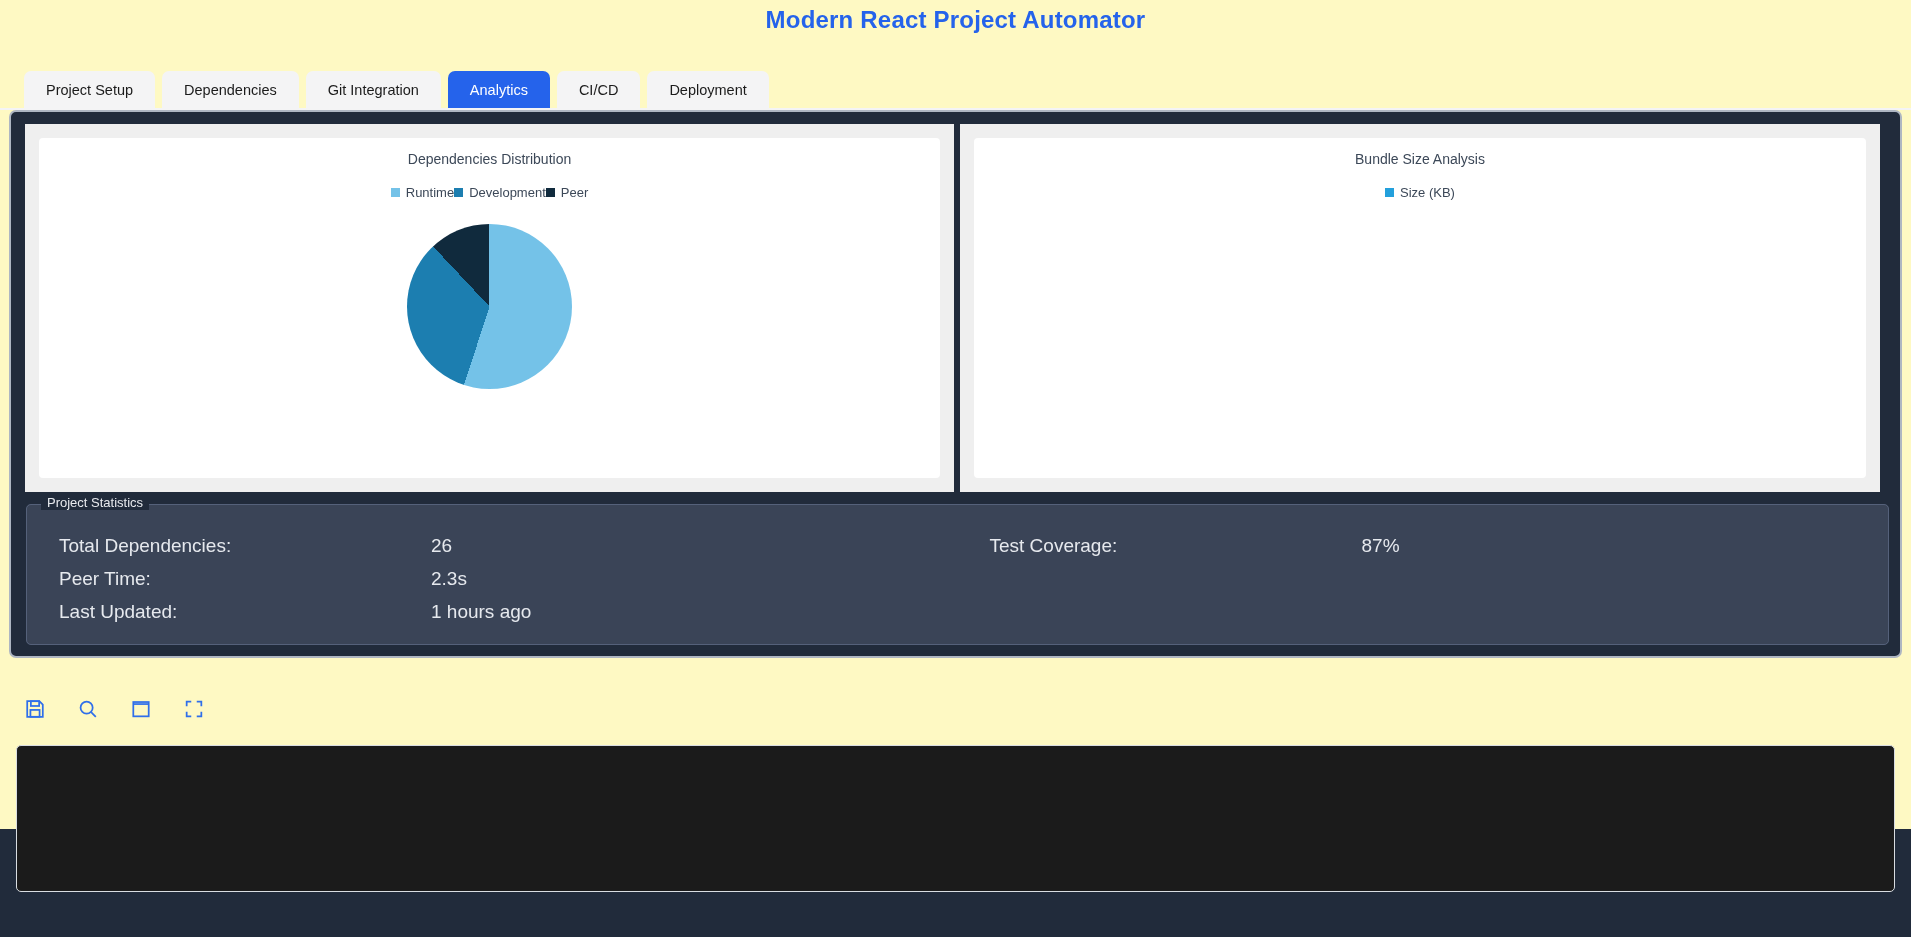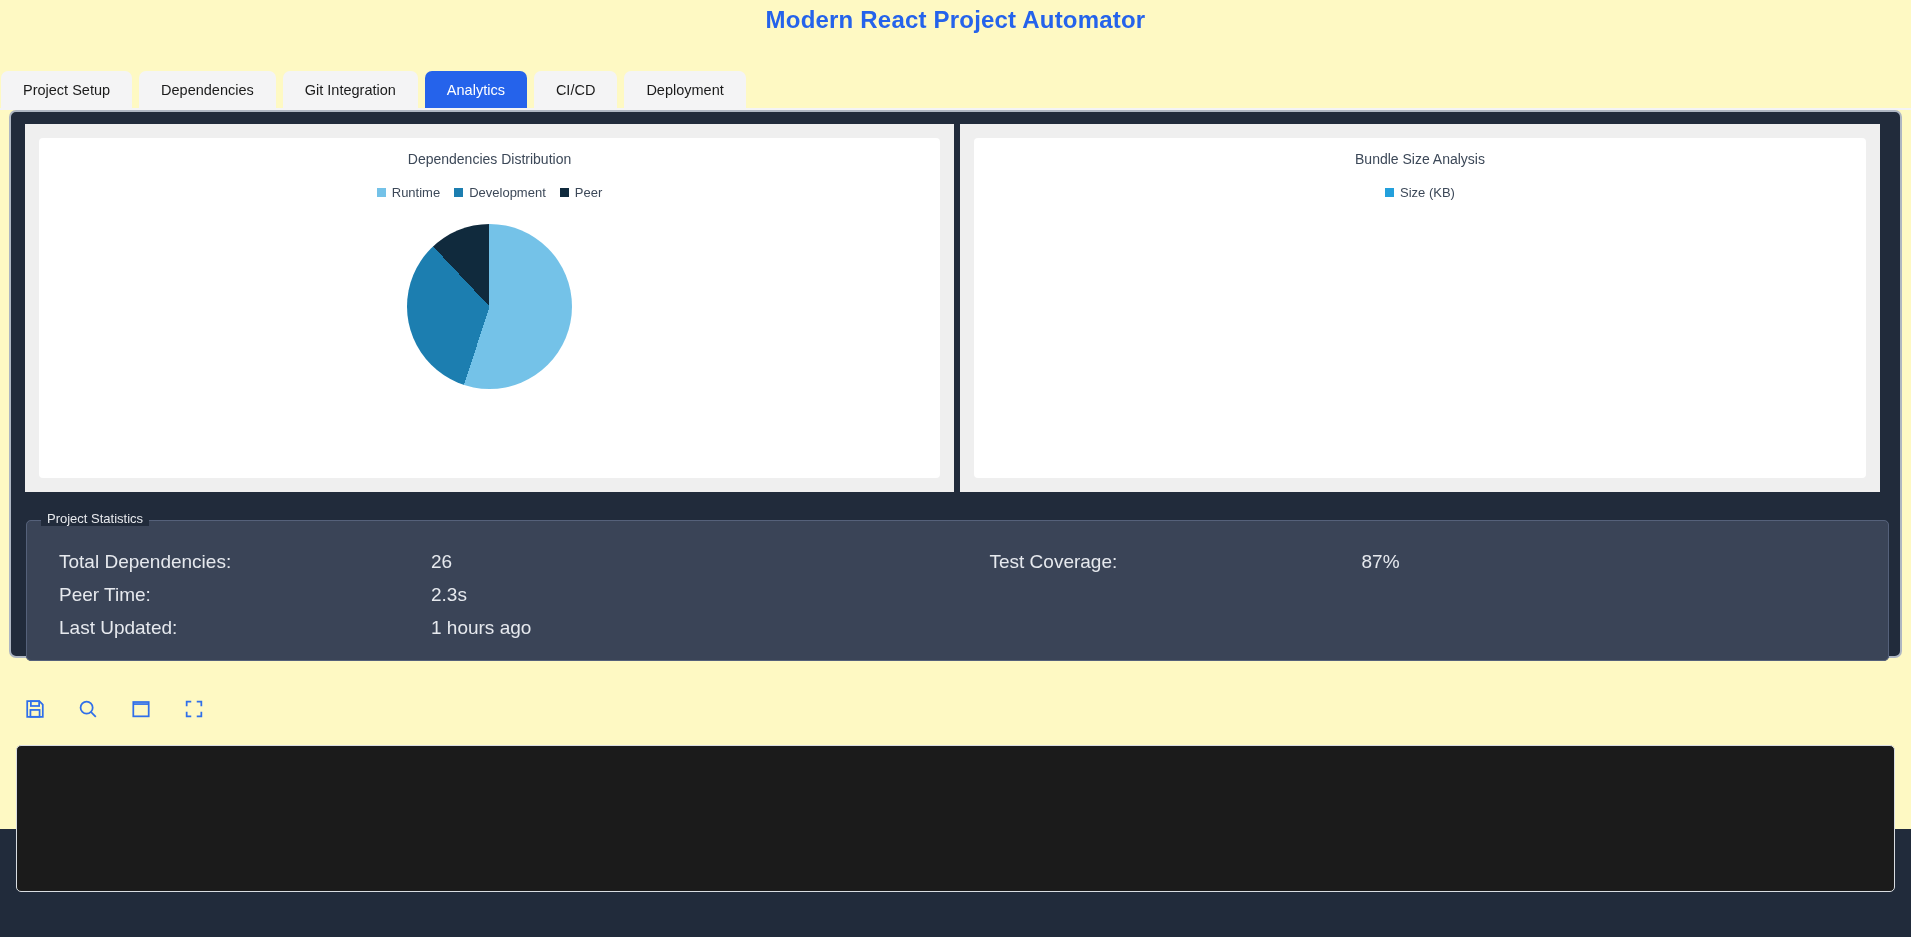--- a/index.html
+++ b/index.html
@@ -27,21 +27,21 @@
     letter-spacing: .2px;
   }
 
   
   .tabbar {
     position: absolute;
     top: 67px; left: 0;
     width: 1911px; height: 42px;
     display: flex;
     align-items: flex-end;
-    padding-left: 1px;
+    padding-left: 24px;
   }
   .tab {
     height: 38px;
     margin-right: 7px;
     padding: 0 22px;
     display: flex;
     align-items: center;
     justify-content: center;
     background: #f4f4f5;
     color: #1b1b1b;
@@ -93,21 +93,20 @@
   }
   .chart-title {
     text-align: center;
     color: #3c4858;
     font-size: 14px;
     margin-top: 13px;
   }
   .chart-legend {
     display: flex;
     justify-content: center;
-    gap: 14px;
     margin-top: 18px;
   }
   .legend-item {
     display: flex;
     align-items: center;
     gap: 6px;
     color: #3c4858;
     font-size: 13px;
   }
   .legend-swatch {
@@ -140,21 +139,21 @@
     bottom: 0;
   }
   .bar {
     width: 100%;
     background: #23a0dc;
   }
 
   
   .stats-group {
     position: absolute;
-    left: 15px; top: 408px;
+    left: 15px; top: 392px;
     width: 1863px; height: 141px;
     border: 1px solid #55617a;
     border-radius: 5px;
     background: #3a4457;
   }
   .stats-legend {
     position: absolute;
     top: -10px; left: 14px;
     background: #212b3b;
     padding: 0 6px;

